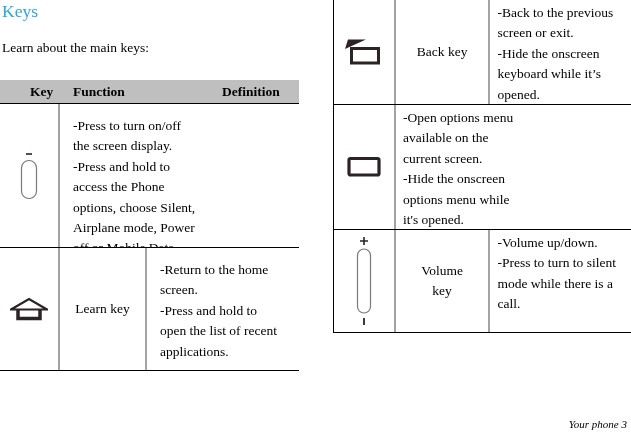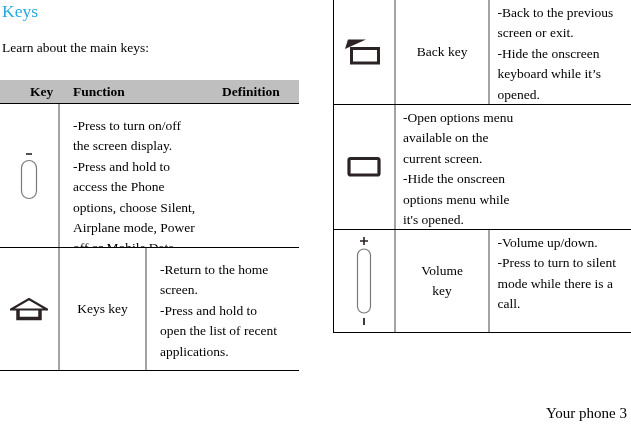--- a/index.html
+++ b/index.html
@@ -50,21 +50,21 @@
     padding:12px 4px 0 13px;
   }
   .tbl-right .fn-cell{padding-left:7px;padding-top:3px;}
   
   .r-power{height:144px;}
   .r-home{height:123px;}
   .r-back{height:105px;}
   .r-menu{height:125px;}
   .r-volume{height:103px;}
   .footer{
-    position:absolute;right:4px;top:405px;font-size:15px;
+    position:absolute;right:4px;top:418px;font-size:11px;font-style:italic;
   }
   svg{display:block;}
 </style>
 </head>
 <body>
 
 <div class="page-title">Keys</div>
 <div class="intro">Learn about the main keys:</div>
 
 <div class="tbl tbl-left">
@@ -95,21 +95,21 @@
   <div class="row r-home">
     <div class="cell c1 vline icon-cell">
       <span>
         <svg width="38" height="25" viewBox="0 0 38 25">
           <polygon points="1,12.5 19,2 37,12.5" fill="#ffffff" stroke="#2B2324" stroke-width="2.2"></polygon>
           <path d="M8,12 V21.5 H30 V12" fill="none" stroke="#2B2324" stroke-width="3.5"></path>
         </svg>
       </span>
     </div>
     <div class="cell c2 vline def-cell">
-      <span class="def-text">Keys key</span>
+      <span class="def-text">Learn key</span>
     </div>
     <div class="cell c3 fn-cell">-Return to the home
 screen.
 -Press and hold to
 open the list of recent
 applications.</div>
   </div>
 </div>
 
 <div class="tbl tbl-right">

